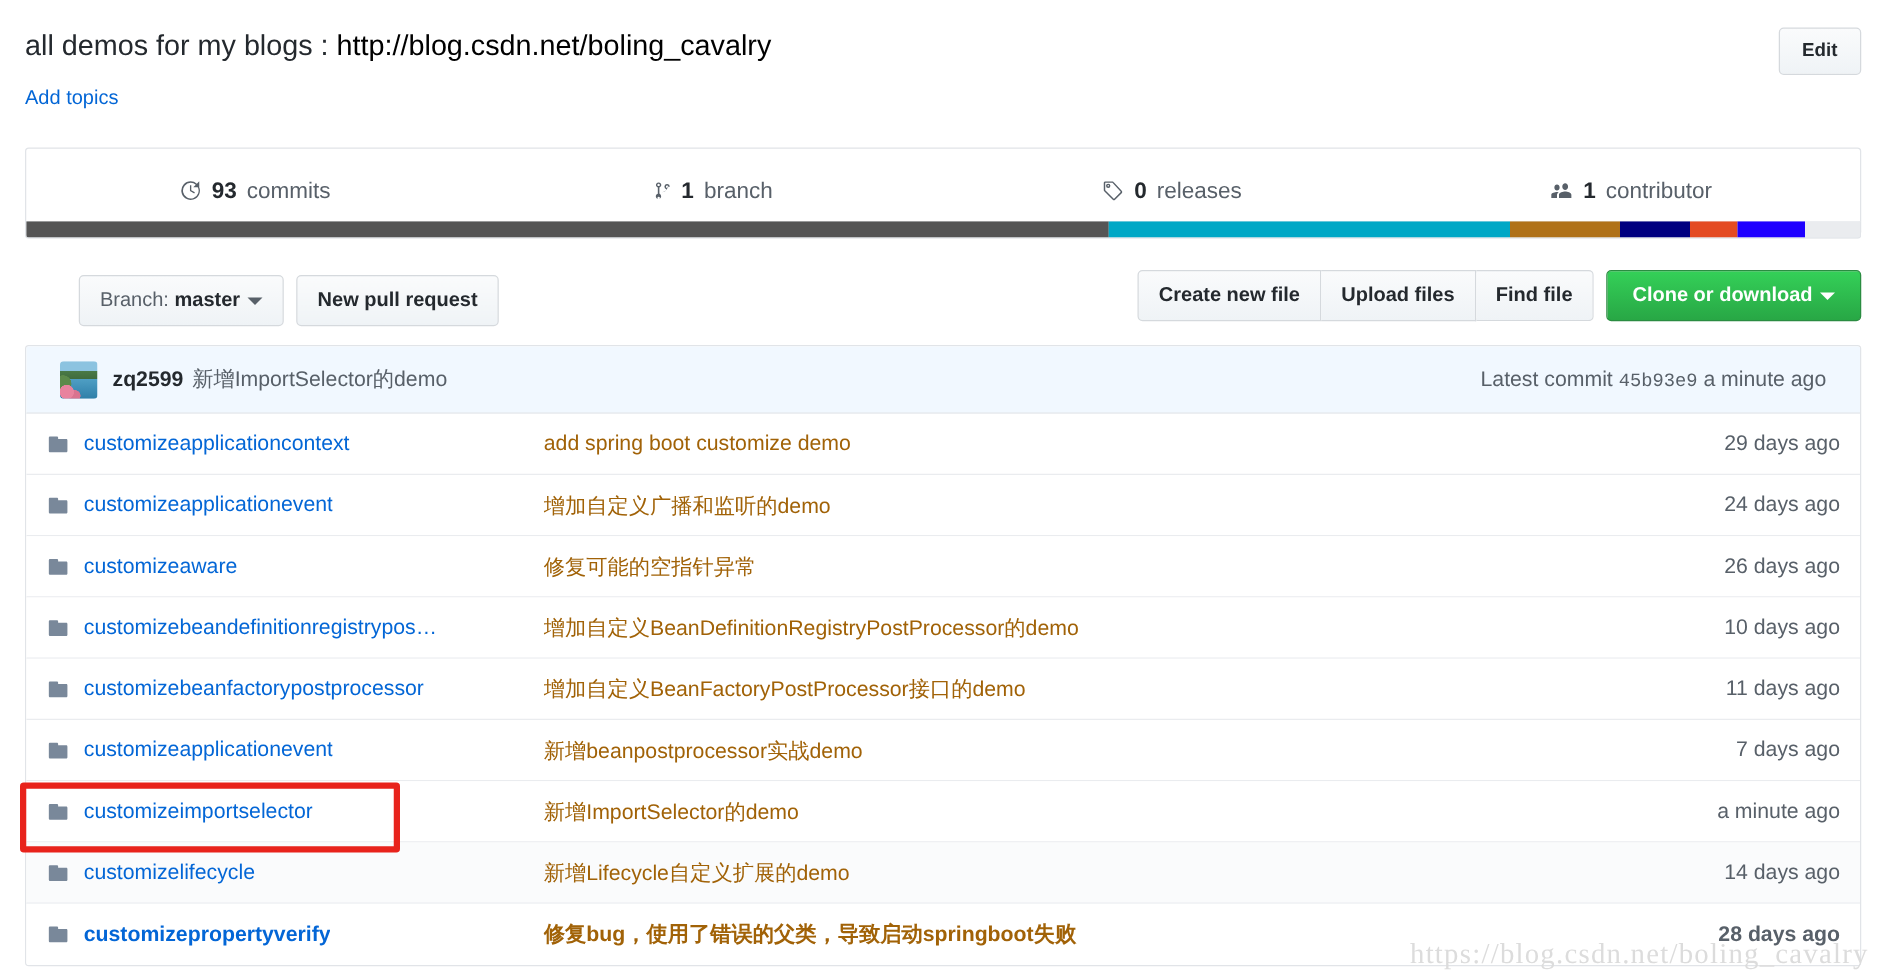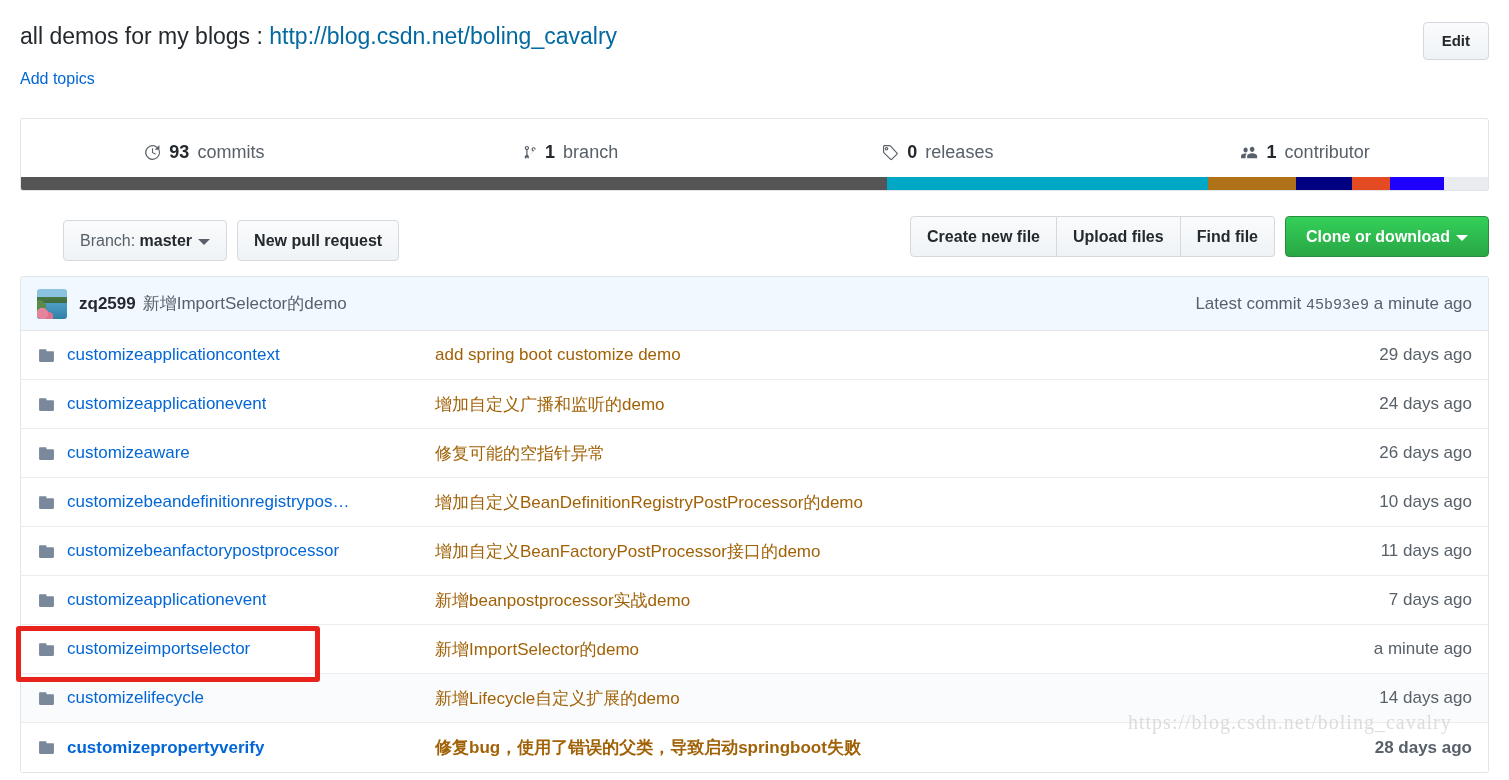--- a/index.html
+++ b/index.html
@@ -14,21 +14,21 @@
 
   
   .desc-row {
     position: absolute; left: 20px; top: 22px; right: 20px;
     display: flex; align-items: flex-start; justify-content: space-between;
   }
   .desc-text {
     font-size: 23px; line-height: 28px; color: #24292e;
     font-weight: 400; white-space: nowrap;
   }
-  .desc-link { color: #0369a1; text-decoration: none; }
+  .desc-link { color: #000000; text-decoration: none; }
   .edit-btn {
     font-family: "Liberation Sans", sans-serif;
     font-size: 15px; font-weight: bold; color: #24292e;
     background: linear-gradient(#fafbfc, #eff3f6);
     border: 1px solid #d5d9dd; border-radius: 4px;
     padding: 8px 18px; line-height: 20px; cursor: pointer;
   }
   .add-topics {
     position: absolute; left: 20px; top: 70px;
     font-size: 16px; color: #0366d6; text-decoration: none; cursor: pointer;
@@ -96,21 +96,21 @@
 
   
   .filebox {
     position: absolute; left: 20px; top: 276px; width: 1469px;
     border: 1px solid #e1e4e8; border-radius: 3px; overflow: hidden;
     background: #fff;
   }
   .commit-bar {
     display: flex; align-items: center; height: 54px;
     background: #f1f8ff; border-bottom: 1px solid #e1e4e8;
-    padding: 0 16px;
+    padding: 0 27px;
   }
   .avatar {
     width: 30px; height: 30px; border-radius: 3px; margin-right: 12px;
     background:
       radial-gradient(circle at 18% 82%, #e8839e 0 16%, transparent 17%),
       radial-gradient(circle at 40% 92%, #d9738f 0 13%, transparent 14%),
       radial-gradient(circle at 8% 60%, #5c8a4a 0 20%, transparent 21%),
       linear-gradient(#8cc3e0 0%, #8cc3e0 26%, #4a7a46 26%, #3f6b3d 48%, #4e9ec4 48%, #2f7fa8 100%);
     flex: none;
   }
@@ -153,23 +153,23 @@
 
   
   .redbox {
     position: absolute; left: 16px; top: 626px; width: 304px; height: 56px;
     border: 5px solid #e8231c; border-radius: 3px;
     pointer-events: none; z-index: 30;
   }
 
   
   .watermark {
-    position: absolute; left: 1128px; top: 711px;
+    position: absolute; left: 1128px; top: 750px;
     font-family: "Liberation Serif", "DejaVu Serif", serif;
-    font-size: 20px; letter-spacing: 1px; color: #dcdcdc;
+    font-size: 23px; letter-spacing: 1px; color: #dcdcdc;
     white-space: nowrap; z-index: 5; pointer-events: none;
   }
 </style>
 </head>
 <body>
 
 <div class="page">
 
   <div class="desc-row">
     <div class="desc-text">

